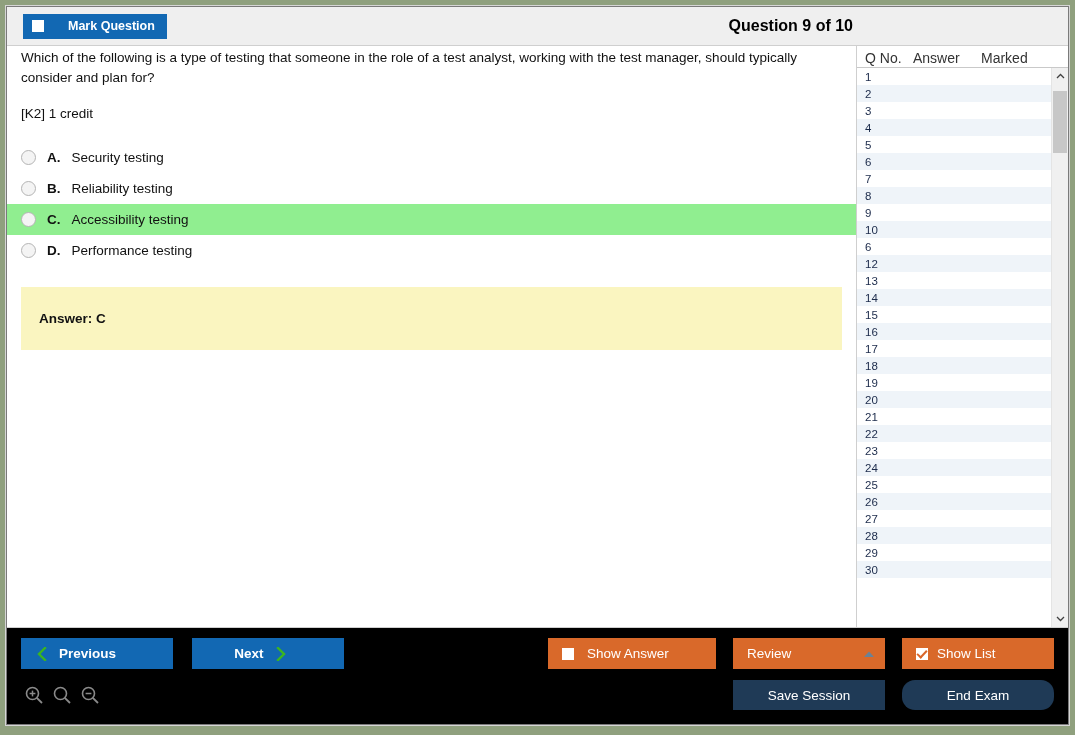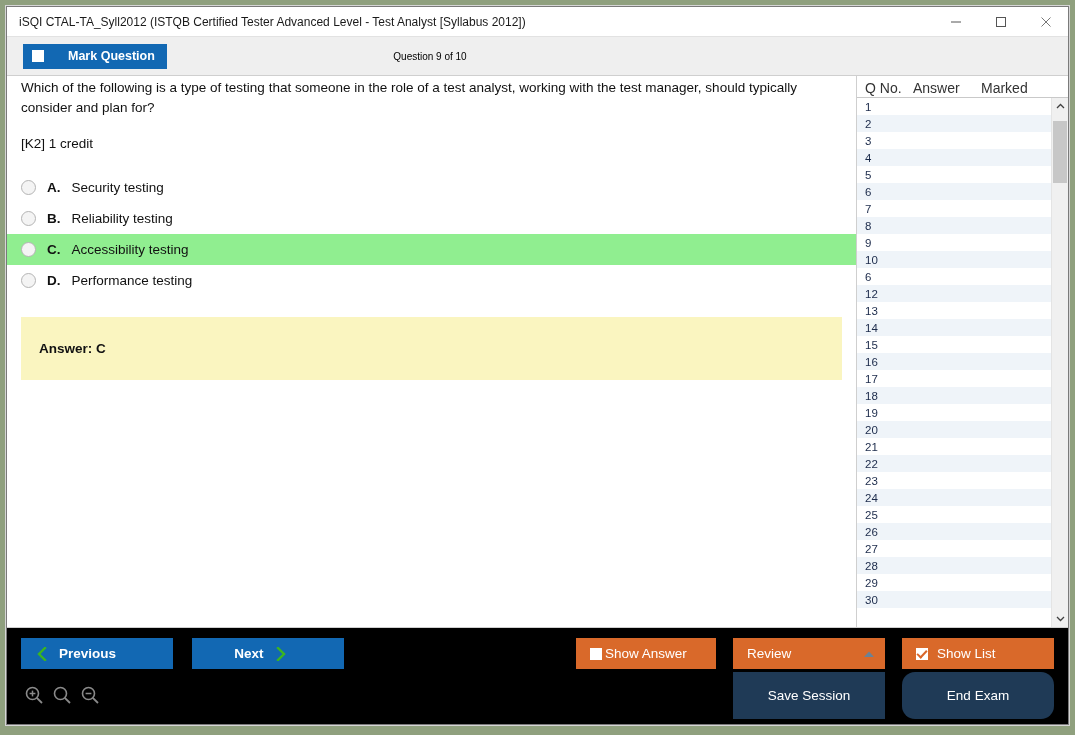--- a/index.html
+++ b/index.html
@@ -95,23 +95,23 @@
     width: 4px;
     height: 8px;
     border: solid #d9662a;
     border-width: 0 2px 2px 0;
     transform: rotate(43deg);
   }
   #question-counter {
     position: absolute;
     left: 0;
     right: 0;
-    text-align: center;
-    font-size: 10px;
-    font-weight: normal;
+    text-align: right;
+    font-size: 16px;
+    font-weight: bold;
     color: #000000;
     pointer-events: none;
     
     padding-right: 215px;
   }
 
   
   #body-region {
     flex: 1 1 auto;
     display: flex;
@@ -293,23 +293,23 @@
     justify-content: center;
     gap: 12px;
     padding-right: 16px;
   }
   .chev { flex: 0 0 auto; }
   .btn-orange {
     background: #d9692a;
     color: #ffffff;
   }
   #show-answer-button {
-    width: 140px;
+    width: 168px;
     margin-left: auto;
-    gap: 3px;
+    gap: 13px;
     padding-left: 14px;
   }
   #review-dropdown {
     width: 152px;
     margin-left: 17px;
     padding: 0 10px 0 14px;
     justify-content: space-between;
   }
   #show-list-button {
     width: 152px;
@@ -329,51 +329,31 @@
     gap: 8px;
     padding-left: 3px;
   }
   .zoom-icon { cursor: pointer; display: block; }
   .btn-dark {
     background: #1f3a56;
     color: #ffffff;
     font-size: 13.5px;
     width: 152px;
     justify-content: center;
-    height: 47px;
+    height: 30px;
     align-items: center;
   }
   #save-session-button { margin-left: auto; }
   #end-exam-button { margin-left: 17px; border-radius: 13px; }
 </style>
 </head>
 <body>
 
 <div id="app-window">
 
-  <div id="title-bar">
-    <div id="title-text">iSQI CTAL-TA_Syll2012 (ISTQB Certified Tester Advanced Level - Test Analyst [Syllabus 2012])</div>
-
-    <div class="win-btn" id="minimize-button">
-      <svg width="12" height="12" viewBox="0 0 12 12">
-        <line x1="1" y1="6" x2="11" y2="6" stroke="#555" stroke-width="1"></line>
-      </svg>
-    </div>
-    <div class="win-btn" id="maximize-button">
-      <svg width="12" height="12" viewBox="0 0 12 12">
-        <rect x="1.5" y="1.5" width="9" height="9" fill="none" stroke="#555" stroke-width="1"></rect>
-      </svg>
-    </div>
-    <div class="win-btn" id="close-button">
-      <svg width="12" height="12" viewBox="0 0 12 12">
-        <line x1="1.5" y1="1.5" x2="10.5" y2="10.5" stroke="#777" stroke-width="1"></line>
-        <line x1="10.5" y1="1.5" x2="1.5" y2="10.5" stroke="#777" stroke-width="1"></line>
-      </svg>
-    </div>
-  </div>
 
   <div id="header-band">
     <button id="mark-question-button">
       <span class="chk-box"></span>
       <span>Mark Question</span>
     </button>
     <div id="question-counter">Question 9 of 10</div>
   </div>
 
   <div id="body-region">

